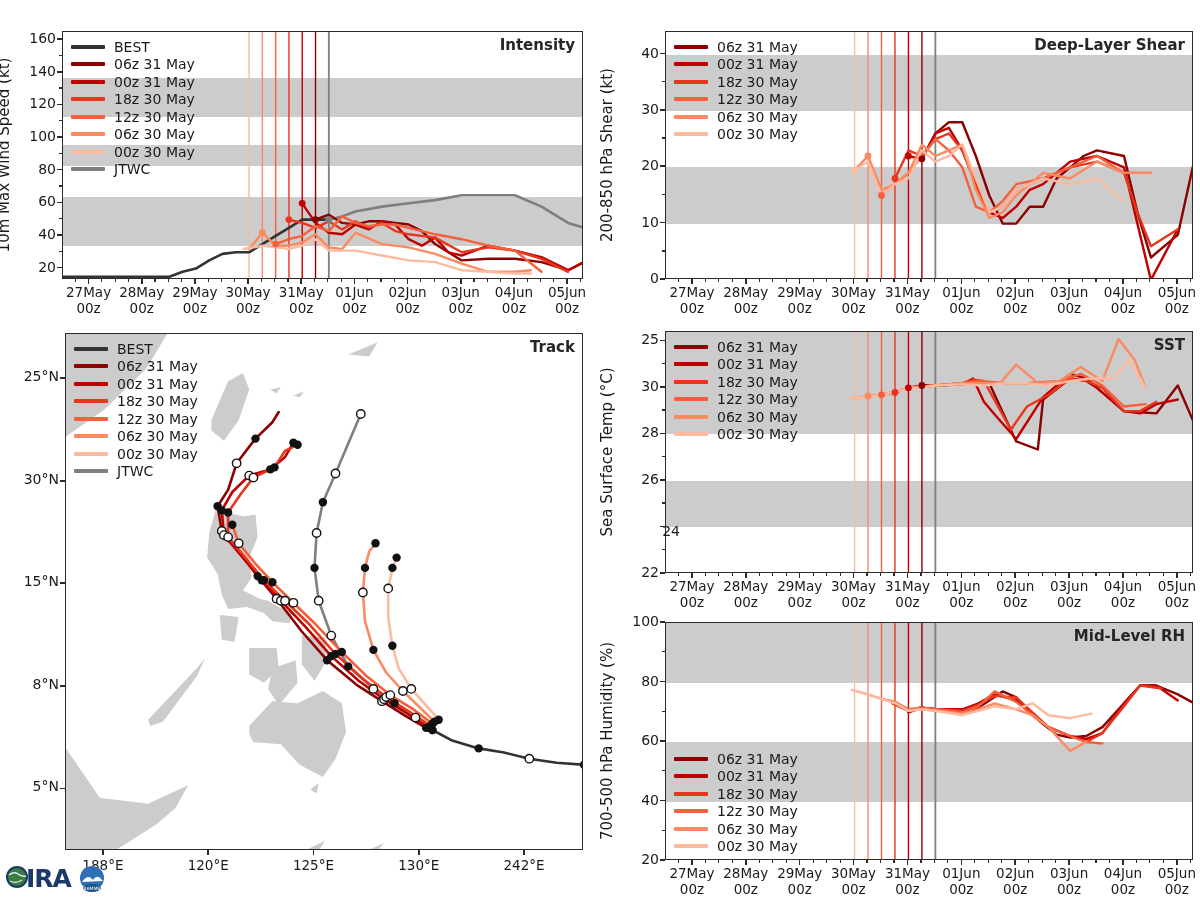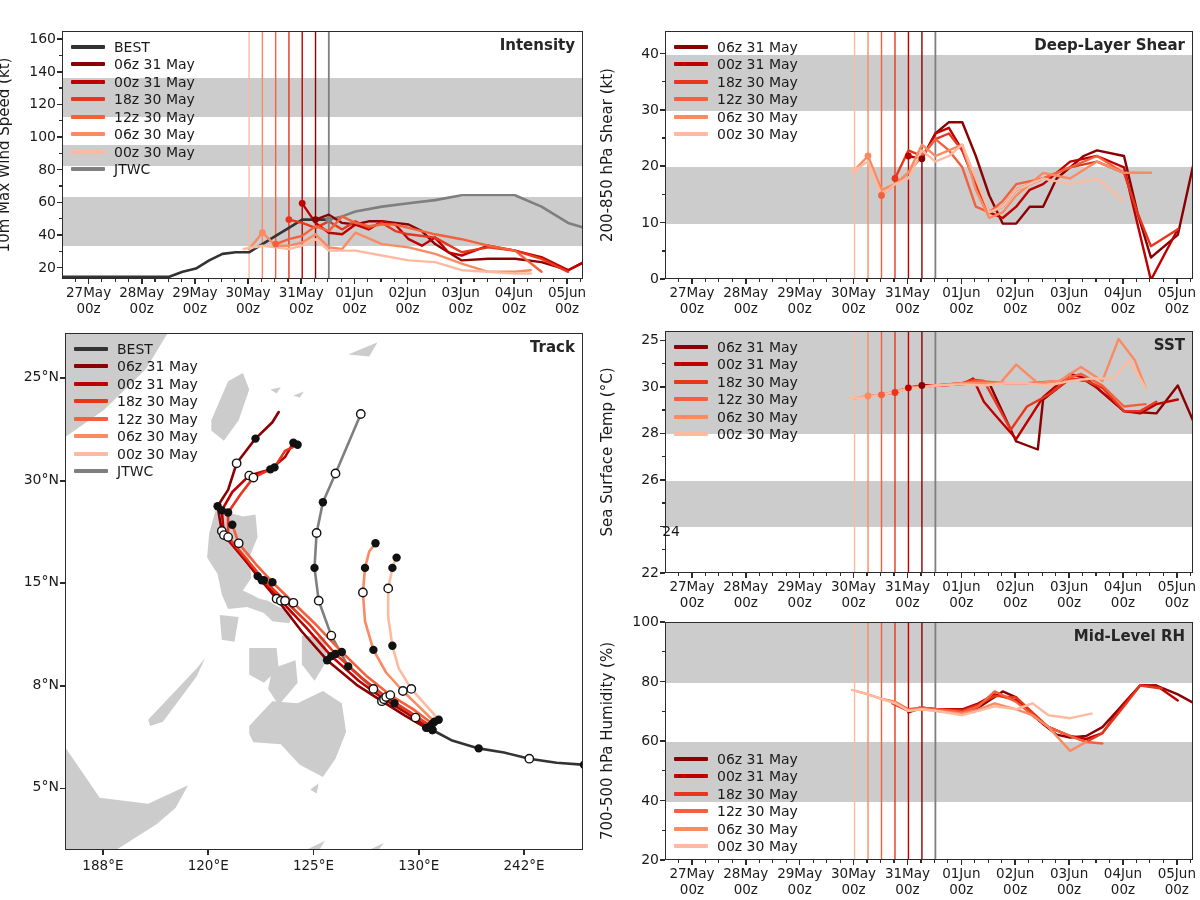--- a/index.html
+++ b/index.html
@@ -828,14 +828,26 @@
       <div class="xtick" style="left:168.1869918699186px;top:857px;width:80px;">120°E</div>
       <div class="tickmark" style="left:207.38699186991857px;top:850px;width:1.6px;height:5px;"></div>
       <div class="xtick" style="left:273.471544715447px;top:857px;width:80px;">125°E</div>
       <div class="tickmark" style="left:312.671544715447px;top:850px;width:1.6px;height:5px;"></div>
       <div class="xtick" style="left:378.75609756097543px;top:857px;width:80px;">130°E</div>
       <div class="tickmark" style="left:417.9560975609754px;top:850px;width:1.6px;height:5px;"></div>
       <div class="xtick" style="left:484.0406504065038px;top:857px;width:80px;">242°E</div>
       <div class="tickmark" style="left:523.2406504065038px;top:850px;width:1.6px;height:5px;"></div>
     </div>
 
+  <div class="logo">
+    <svg width="110" height="42" viewBox="0 0 110 42">
+      <circle cx="13" cy="21" r="11" fill="#1b3a6b"></circle>
+      <circle cx="13" cy="21" r="9" fill="#3e7b3e"></circle>
+      <path d="M5 19 q5 -4 9 -1 t8 2 M6 25 q6 3 12 -1" stroke="#dfe9f5" stroke-width="1.3" fill="none"></path>
+      <text x="22" y="31" font-family="'DejaVu Sans','Liberation Sans',sans-serif" font-size="25" font-weight="bold" fill="#1b3a6b" letter-spacing="-1">IRA</text>
+      <circle cx="88" cy="22" r="12" fill="#2f6fb5"></circle>
+      <path d="M78 26 q6 -9 11 -2 q4 -7 10 1 z" fill="#ffffff"></path>
+      <ellipse cx="88" cy="32" rx="9" ry="4" fill="#1b4f87"></ellipse>
+      <text x="88" y="34" text-anchor="middle" font-family="'DejaVu Sans','Liberation Sans',sans-serif" font-size="4.5" fill="#ffffff">RAMMB</text>
+    </svg>
+  </div>
 
 </div>
 
 </body></html>

